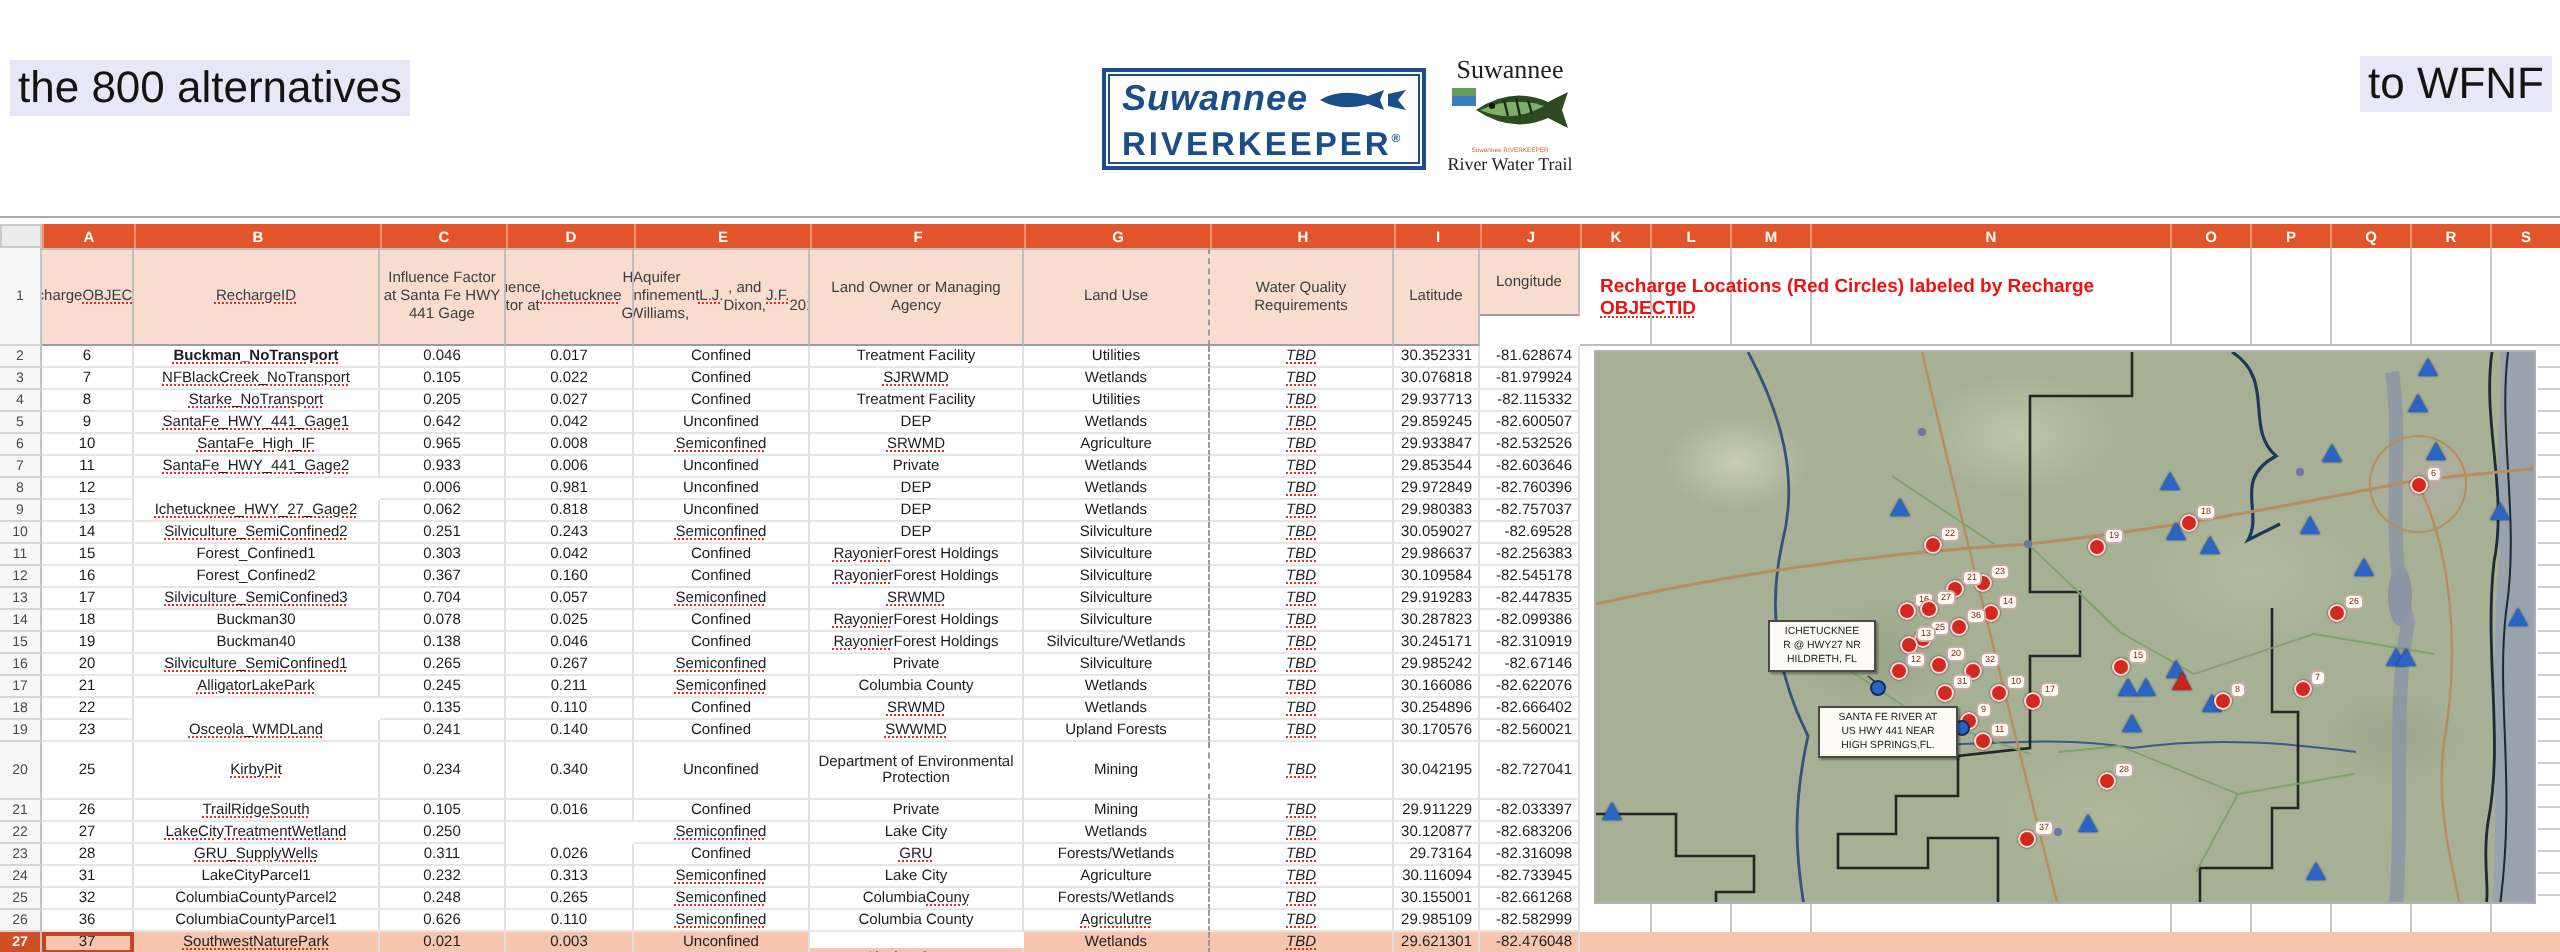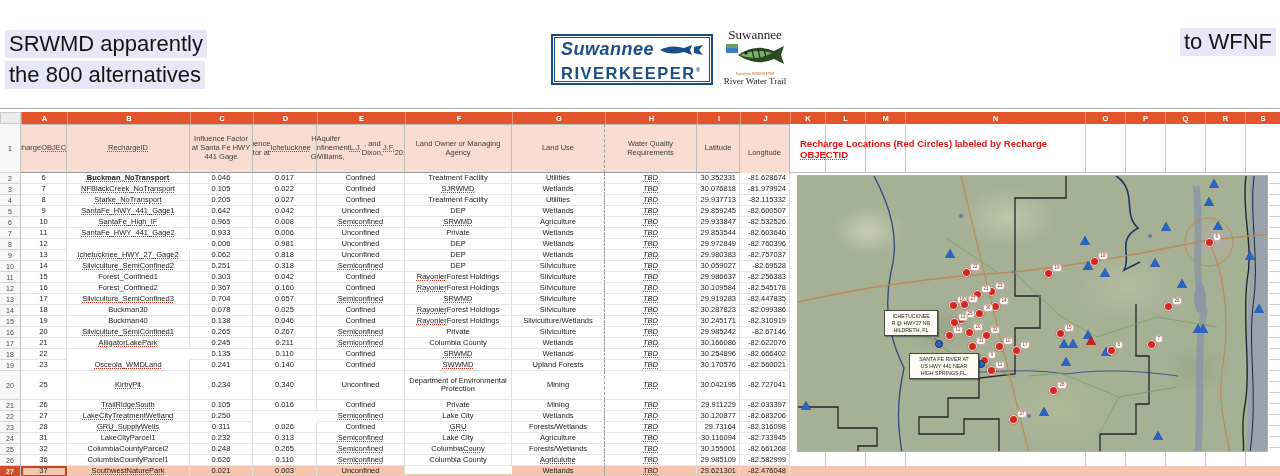--- a/index.html
+++ b/index.html
@@ -84,21 +84,20 @@
   .c1{left:86px;top:134px;width:54px}
   .c2{left:111px;top:177px;width:70px}
 </style>
 </head>
 <body>
 
 <div class="stage">
 
   <div class="banner">
     <div class="capL">
-      <span class="cap">SRWMD apparently</span>
       <span class="cap">the 800 alternatives</span>
     </div>
 
 
     <div class="rk">
       <div class="l1">
         <span class="suw">Suwannee</span>
         <svg width="46" height="14" viewBox="0 0 46 14">
           <path d="M2 7 Q12 1 26 5 L34 2 L32 7 L34 12 L26 9 Q12 13 2 7 Z" fill="#1a4e8a"></path>
           <path d="M36 4 L45 2 L41 7 L45 12 L36 10 Z" fill="#1a4e8a"></path>
@@ -183,21 +182,21 @@
         <div class="hcell" style="left: 67px; width: 123px; top: 15px; height: 49px;">
           <span class="sq">RechargeID</span>
         </div>
         <div class="hcell" style="left: 190px; width: 63px; top: 15px; height: 49px;">Influence Factor at Santa Fe HWY 441 Gage</div>
         <div class="hcell" style="left: 253px; width: 64px; top: 15px; height: 49px;">Influence Factor at <span class="sq">Ichetucknee</span> HWY 27 Gage</div>
         <div class="hcell" style="left: 317px; width: 88px; top: 15px; height: 49px;">Aquifer Confinement (Williams, <span class="sq">L.J.</span>, and Dixon, <span class="sq">J.F.</span>, 2015)</div>
         <div class="hcell" style="left: 405px; width: 107px; top: 15px; height: 49px;">Land Owner or Managing Agency</div>
         <div class="hcell dashR" style="left: 512px; width: 93px; top: 15px; height: 49px;">Land Use</div>
         <div class="hcell" style="left: 605px; width: 92px; top: 15px; height: 49px;">Water Quality Requirements</div>
         <div class="hcell" style="left: 697px; width: 43px; top: 15px; height: 49px;">Latitude</div>
-        <div class="hcell" style="left: 740px; width: 50px; top: 15px; height: 58px;">Longitude</div>
+        <div class="hcell" style="left: 740px; width: 50px; top: 15px; height: 34px;">Longitude</div>
         <div class="cell" style="left: 21px; width: 46px; top: 64px; height: 11px;">6</div>
         <div class="cell" style="left: 67px; width: 123px; top: 64px; height: 11px; font-weight: bold;">
           <span class="sq">Buckman_NoTransport</span>
         </div>
         <div class="cell" style="left: 190px; width: 63px; top: 64px; height: 11px;">0.046</div>
         <div class="cell" style="left: 253px; width: 64px; top: 64px; height: 11px;">0.017</div>
         <div class="cell" style="left: 317px; width: 88px; top: 64px; height: 11px;">Confined</div>
         <div class="cell" style="left: 405px; width: 107px; top: 64px; height: 11px;">Treatment Facility</div>
         <div class="cell dashR" style="left: 512px; width: 93px; top: 64px; height: 11px;">Utilities</div>
         <div class="cell tbd" style="left: 605px; width: 92px; top: 64px; height: 11px;">
@@ -307,21 +306,21 @@
         <div class="cell tbd" style="left: 605px; width: 92px; top: 141px; height: 11px;">
           <span class="sq">TBD</span>
         </div>
         <div class="cell num" style="left: 697px; width: 43px; top: 141px; height: 11px;">29.980383</div>
         <div class="cell num" style="left: 740px; width: 50px; top: 141px; height: 11px;">-82.757037</div>
         <div class="cell" style="left: 21px; width: 46px; top: 152px; height: 11px;">14</div>
         <div class="cell" style="left: 67px; width: 123px; top: 152px; height: 11px;">
           <span class="sq">Silviculture_SemiConfined2</span>
         </div>
         <div class="cell" style="left: 190px; width: 63px; top: 152px; height: 11px;">0.251</div>
-        <div class="cell" style="left: 253px; width: 64px; top: 152px; height: 11px;">0.318</div>
+        <div class="cell" style="left: 253px; width: 64px; top: 152px; height: 11px;">0.243</div>
         <div class="cell" style="left: 317px; width: 88px; top: 152px; height: 11px;">
           <span class="sq">Semiconfined</span>
         </div>
         <div class="cell" style="left: 405px; width: 107px; top: 152px; height: 11px;">DEP</div>
         <div class="cell dashR" style="left: 512px; width: 93px; top: 152px; height: 11px;">Silviculture</div>
         <div class="cell tbd" style="left: 605px; width: 92px; top: 152px; height: 11px;">
           <span class="sq">TBD</span>
         </div>
         <div class="cell num" style="left: 697px; width: 43px; top: 152px; height: 11px;">30.059027</div>
         <div class="cell num" style="left: 740px; width: 50px; top: 152px; height: 11px;">-82.69528</div>

